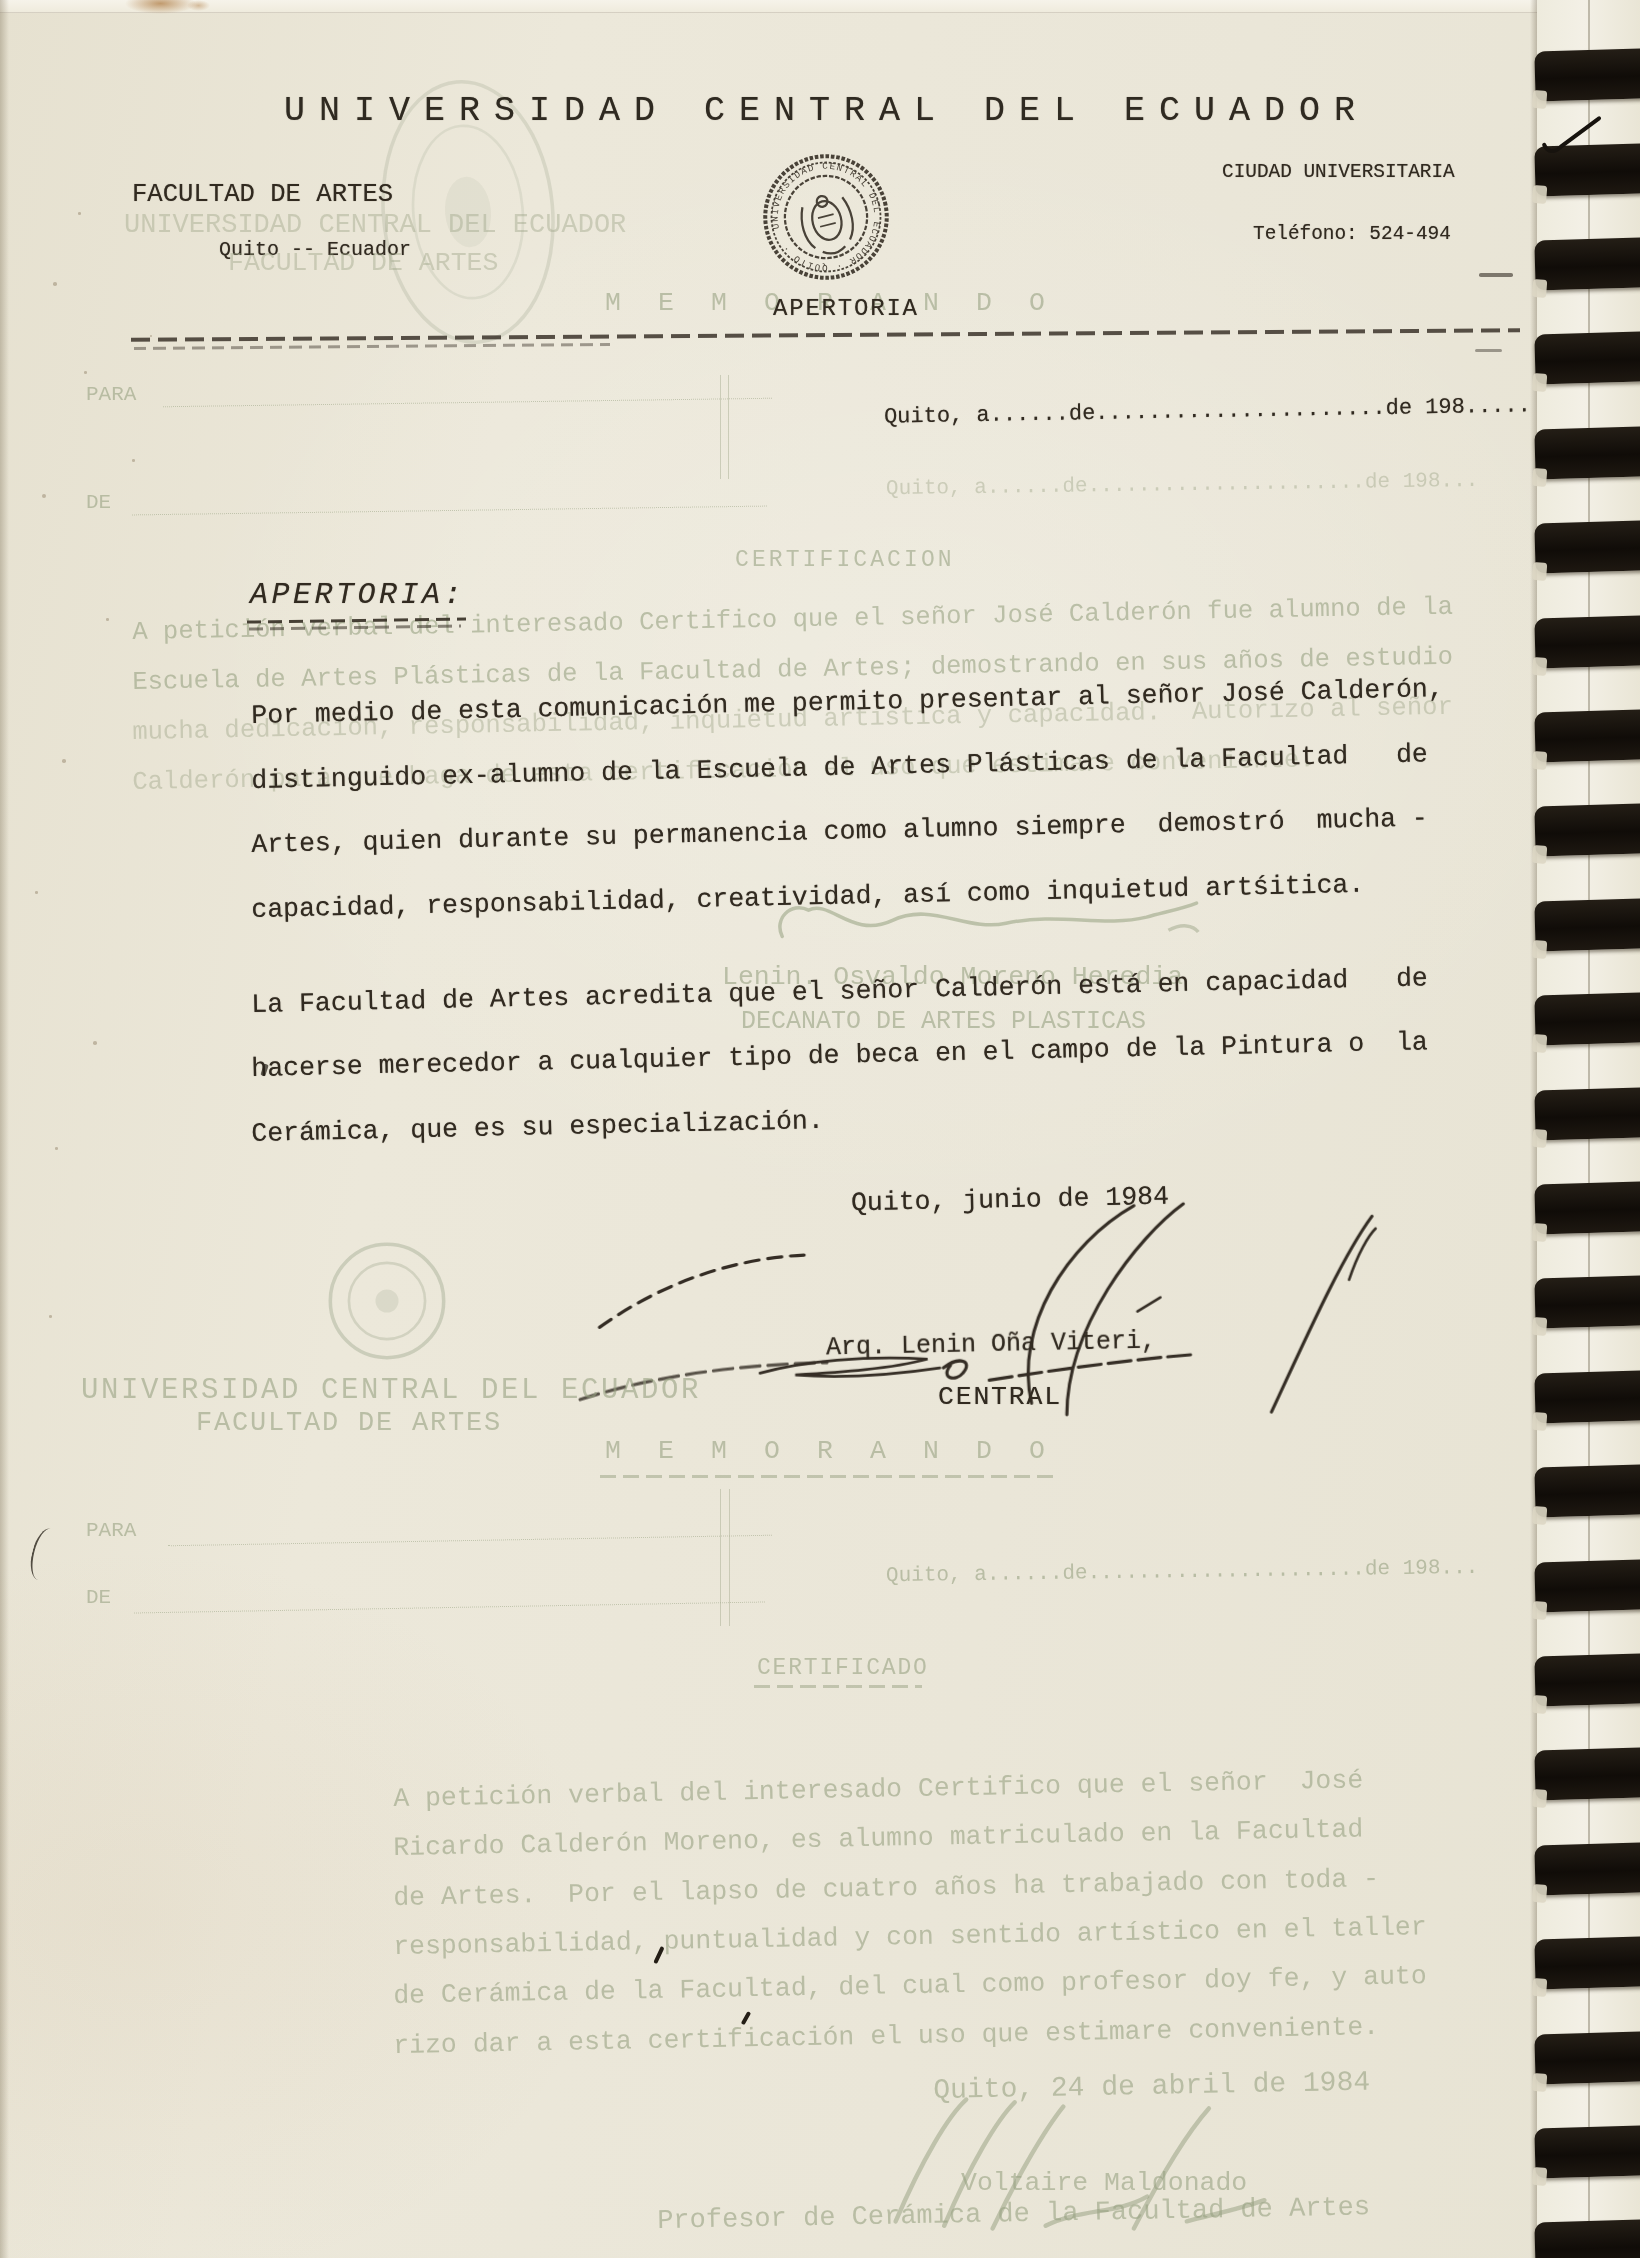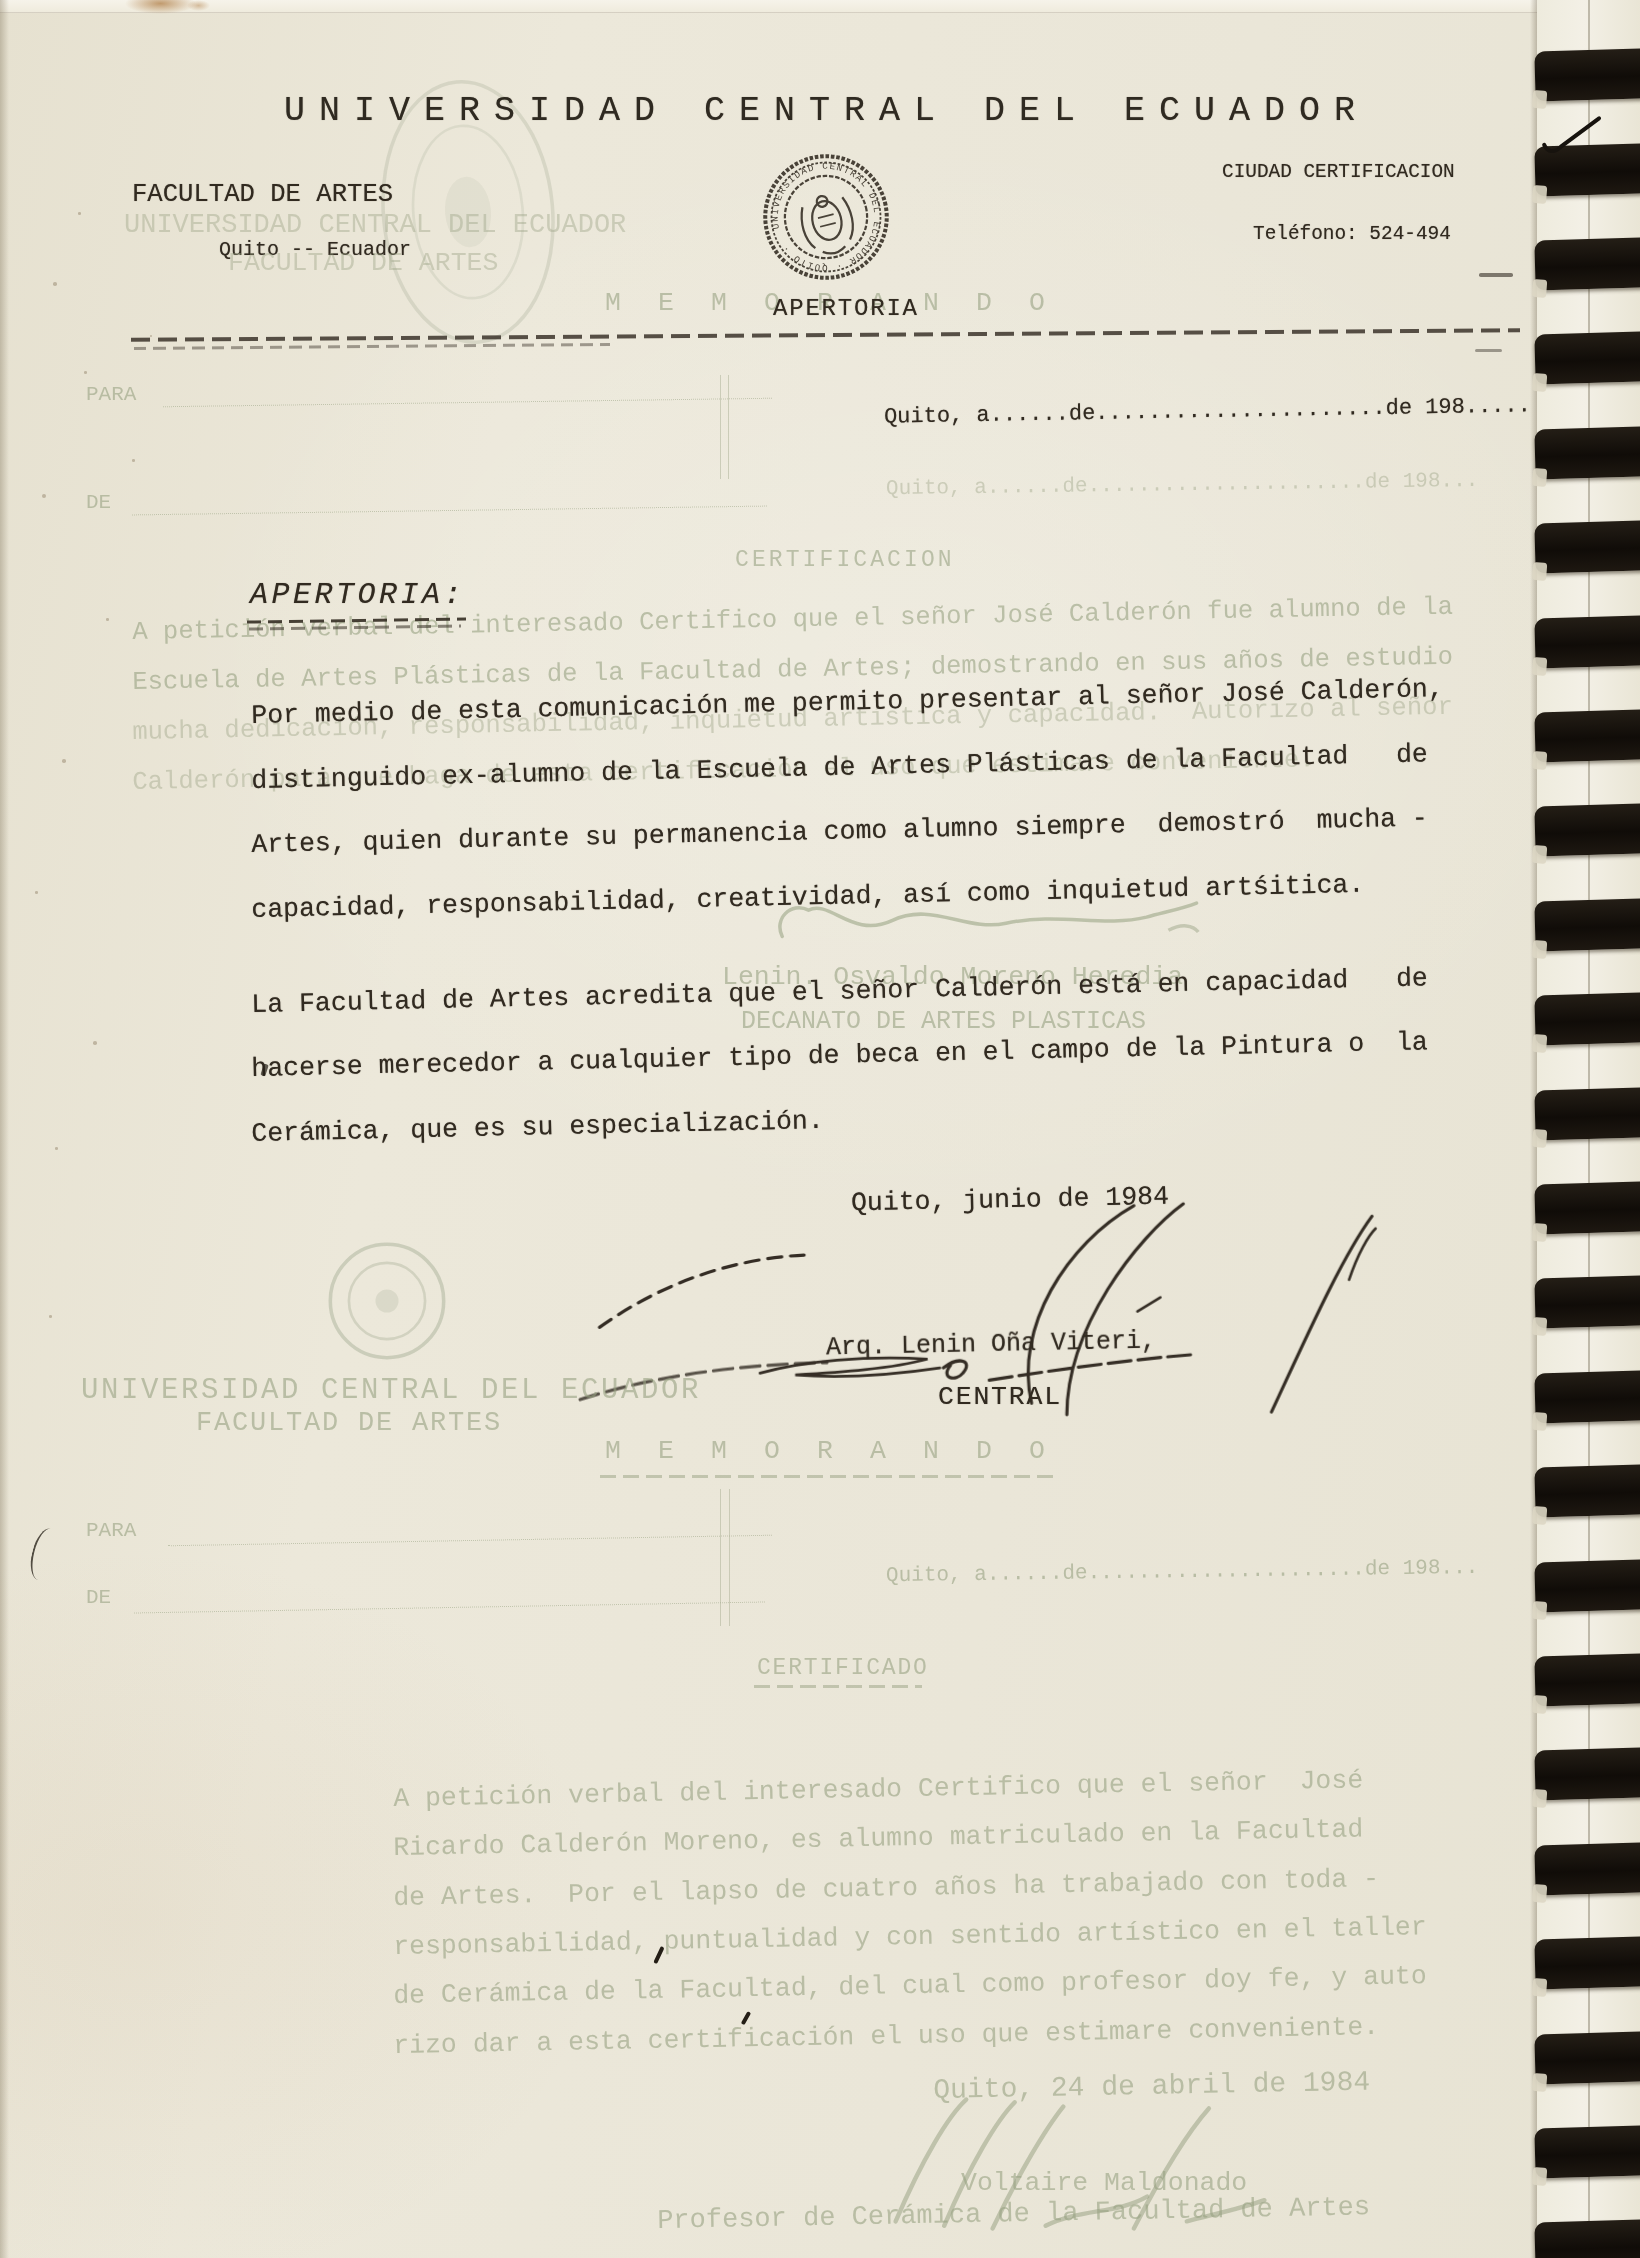--- a/index.html
+++ b/index.html
@@ -67,21 +67,21 @@
     <g transform="rotate(-5 110 160)">
       <ellipse cx="110" cy="160" rx="96" ry="148" fill="none" stroke="rgba(165,172,150,0.30)" stroke-width="4"></ellipse>
       <ellipse cx="110" cy="160" rx="62" ry="98" fill="none" stroke="rgba(165,172,150,0.22)" stroke-width="3"></ellipse>
       <ellipse cx="110" cy="160" rx="26" ry="40" fill="rgba(165,172,150,0.13)"></ellipse>
     </g>
   </svg>
 
   <div class="t" style="left:284px;top:91px;font-size:35px;letter-spacing:14px;color:#2f2a21;">UNIVERSIDAD CENTRAL DEL ECUADOR</div>
   <div class="t" style="left:132px;top:180px;font-size:25.6px;">FACULTAD DE ARTES</div>
   <div class="t" style="left:208px;top:238px;font-size:20px;margin-left:11px;">Quito -- Ecuador</div>
-  <div class="t" style="left:1222px;top:161px;font-size:19.4px;">CIUDAD CERTIFICACION</div>
+  <div class="t" style="left:1222px;top:161px;font-size:19.4px;">CIUDAD UNIVERSITARIA</div>
   <div class="t" style="left:1253px;top:223px;font-size:19.4px;">Teléfono: 524-494</div>
 
   <div class="g gf" style="left:124px;top:210px;font-size:27px;">UNIVERSIDAD CENTRAL DEL ECUADOR</div>
   <div class="g gf" style="left:228px;top:248px;font-size:26.5px;">FACULTAD DE ARTES</div>
   <div class="g" style="left:605px;top:288px;font-size:26.5px;letter-spacing:10.6px;">M E M O R A N D O</div>
 
   <svg style="left:759px;top:150px;" width="134" height="134" viewBox="0 0 150 150">
     <g transform="rotate(-14 75 75)" opacity="0.88">
       <circle cx="75" cy="75" r="68" fill="none" stroke="#332c22" stroke-width="4.5" stroke-dasharray="4 2"></circle>
       <circle cx="75" cy="75" r="61" fill="none" stroke="#332c22" stroke-width="2" stroke-dasharray="3 2"></circle>

